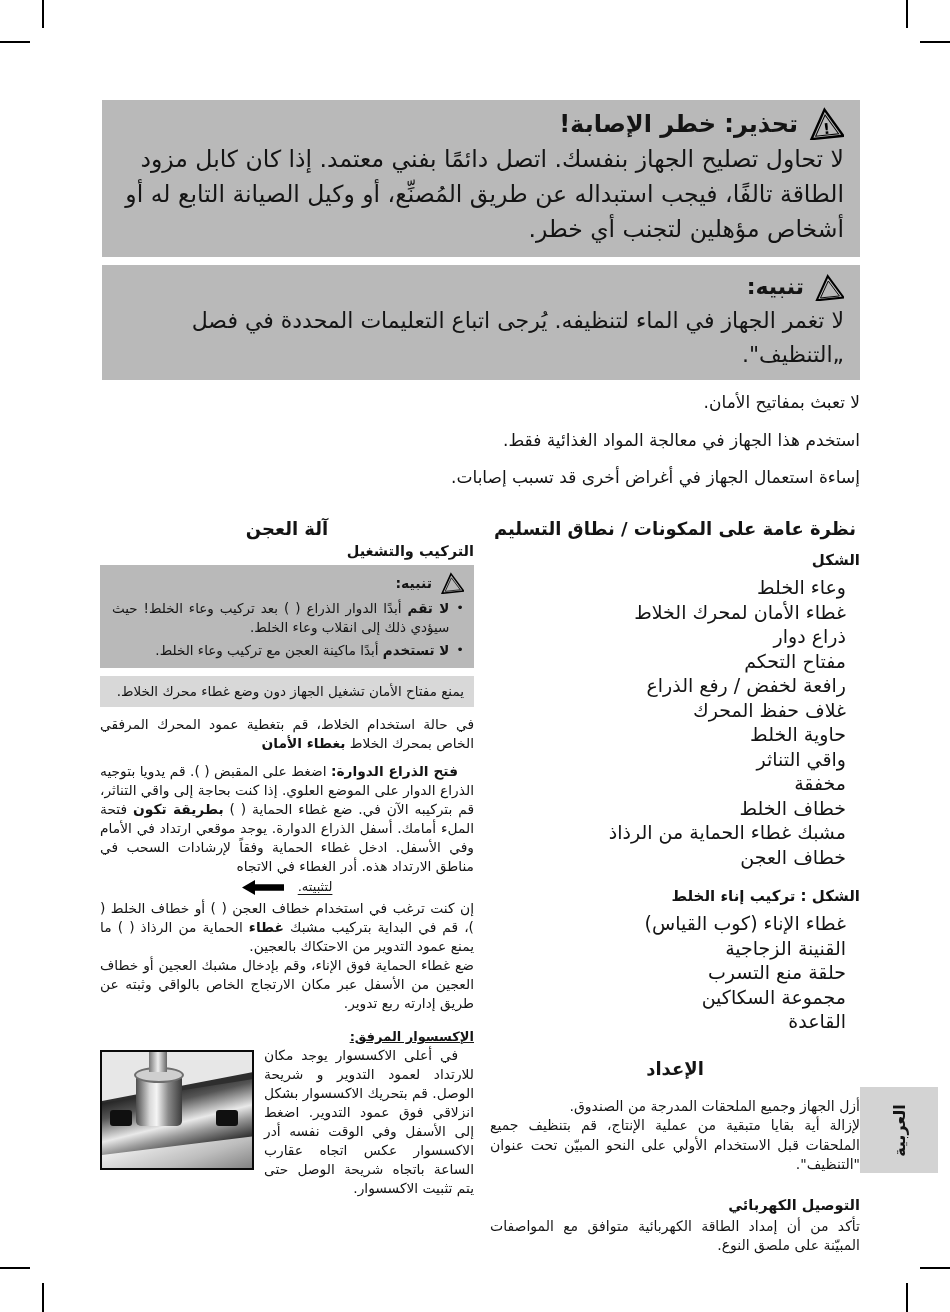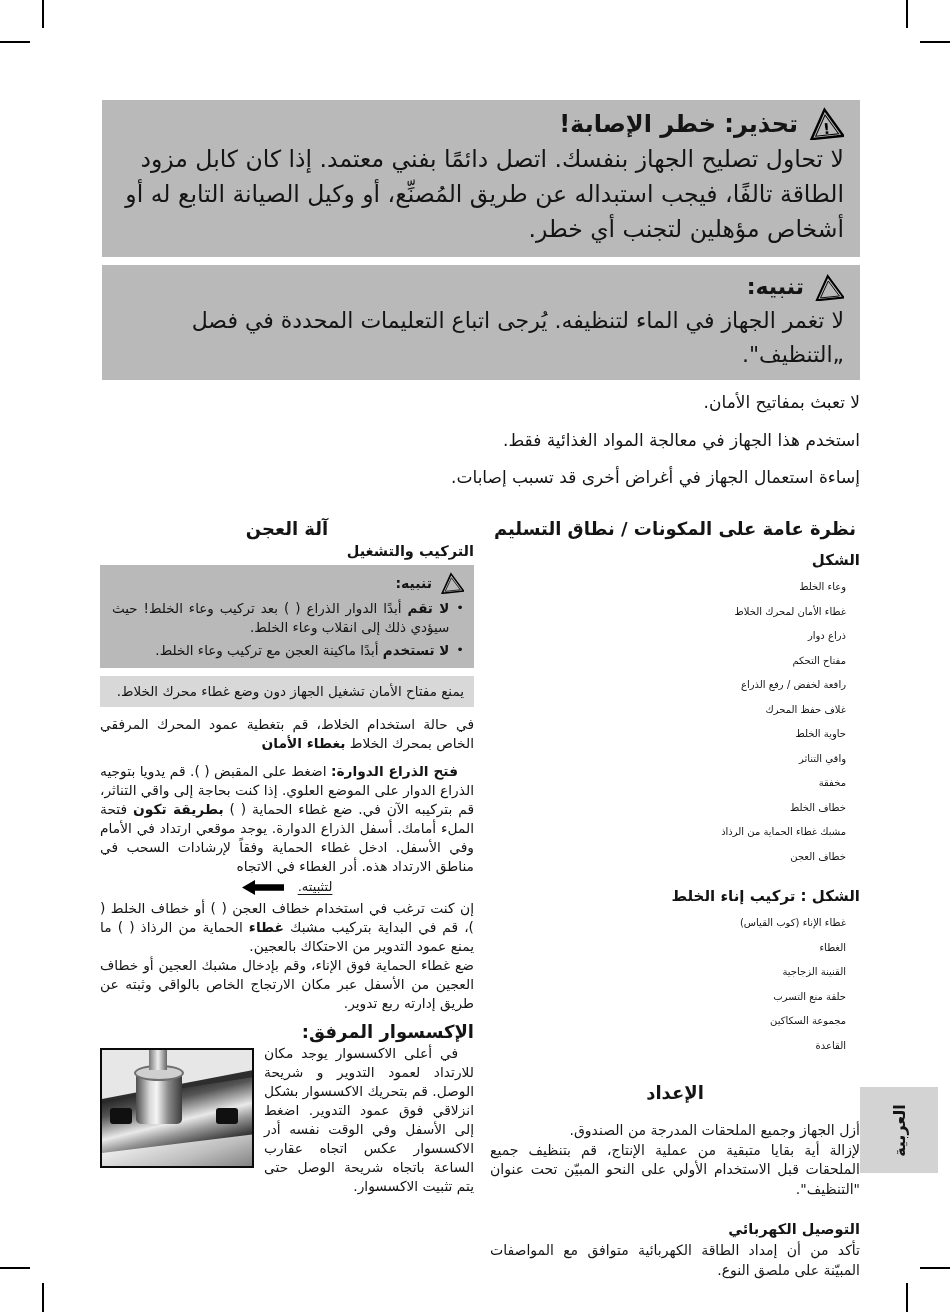--- a/index.html
+++ b/index.html
@@ -24,21 +24,21 @@
     position:absolute;left:102px;top:384px;width:758px;
     font-size:17px;line-height:37.5px;text-align:right;direction:rtl;
   }
   
   .col{position:absolute;top:518px;direction:rtl;}
   .col-right{left:490px;width:370px;}
   .col-left{left:100px;width:374px;}
   .col-title{font-size:18px;font-weight:bold;text-align:center;margin:0 0 12px 0;}
   .fig-label{font-size:15px;font-weight:bold;text-align:right;margin:8px 0 6px 0;}
   .parts-list{list-style:none;margin:0 14px 0 0;padding:0;}
-  .parts-list li{font-size:10px;line-height:24.5px;text-align:right;}
+  .parts-list li{font-size:19px;line-height:24.5px;text-align:right;}
   .body-sm{font-size:14px;line-height:19.5px;text-align:justify;text-align-last:right;margin:0;}
   .subhead{font-size:14.5px;font-weight:bold;text-align:right;margin:14px 0 4px 0;}
   
   .gray-box-sm{background:#b9b9b9;box-sizing:border-box;padding:7px 10px 8px 12px;margin:6px 0 8px 0;}
   .light-box{background:#d8d8d8;box-sizing:border-box;padding:5px 10px 7px 12px;margin:0 0 8px 0;}
   .box-sm-title{display:flex;align-items:center;gap:8px;font-weight:bold;font-size:14px;line-height:20px;}
   .bullet{display:flex;gap:7px;font-size:13.5px;line-height:18.5px;margin-top:5px;text-align:justify;text-align-last:right;}
   .bullet .dot{flex:0 0 auto;font-size:13px;}
   .note-body{font-size:13.5px;line-height:18.5px;margin-top:1px;}
   .para{font-size:13.8px;line-height:19px;text-align:justify;text-align-last:right;margin:0 0 9px 0;}
@@ -134,21 +134,20 @@
     <li>واقي التناثر</li>
     <li>مخفقة</li>
     <li>خطاف الخلط</li>
     <li>مشبك غطاء الحماية من الرذاذ</li>
     <li>خطاف العجن</li>
   </ul>
 
   <div class="fig-label" style="margin-top:18px;">الشكل : تركيب إناء الخلط</div>
   <ul class="parts-list">
     <li>غطاء الإناء (كوب القياس)</li>
-    <li>الغطاء</li>
     <li>القنينة الزجاجية</li>
     <li>حلقة منع التسرب</li>
     <li>مجموعة السكاكين</li>
     <li>القاعدة</li>
   </ul>
 
   <div class="col-title" style="margin:24px 0 18px 0;">الإعداد</div>
   <p class="body-sm">أزل الجهاز وجميع الملحقات المدرجة من الصندوق.</p>
   <p class="body-sm">لإزالة أية بقايا متبقية من عملية الإنتاج، قم بتنظيف جميع الملحقات قبل الاستخدام الأولي على النحو المبيّن تحت عنوان "التنظيف".</p>
 
@@ -193,21 +192,21 @@
     <span class="anchor-word">لتثبيته.</span>
     <svg class="arrow-ic" width="42" height="15" viewBox="0 0 42 15">
       <polygon points="0,7.5 13,0 13,4.2 42,4.2 42,10.8 13,10.8 13,15" fill="#000"></polygon>
     </svg>
   </div>
 
   <p class="para" style="margin-bottom:0;"><span>إن كنت ترغب في استخدام خطاف العجن ( ) أو خطاف الخلط ( )، قم في البداية بتركيب مشبك </span><b>غطاء</b><span> الحماية من الرذاذ ( ) ما يمنع عمود التدوير من الاحتكاك بالعجين.</span></p>
 
   <p class="para" style="margin-bottom:2px;">ضع غطاء الحماية فوق الإناء، وقم بإدخال مشبك العجين أو خطاف العجين من الأسفل عبر مكان الارتجاج الخاص بالواقي وثبته عن طريق إدارته ربع تدوير.</p>
 
-  <div class="subhead" style="margin:8px 0 2px 0;font-size:18px;">الإكسسوار المرفق:</div>
+  <div class="subhead" style="margin:16px 0 2px 0;font-size:13px;text-decoration:underline;">الإكسسوار المرفق:</div>
 
   <div class="accessory-row">
     <div class="photo" role="img">
       <div class="bg-top"></div>
       <div class="arm"></div>
       <div class="arm2"></div>
       <div class="knob-l"></div>
       <div class="knob-r"></div>
       <div class="shaft"></div>
     </div>

